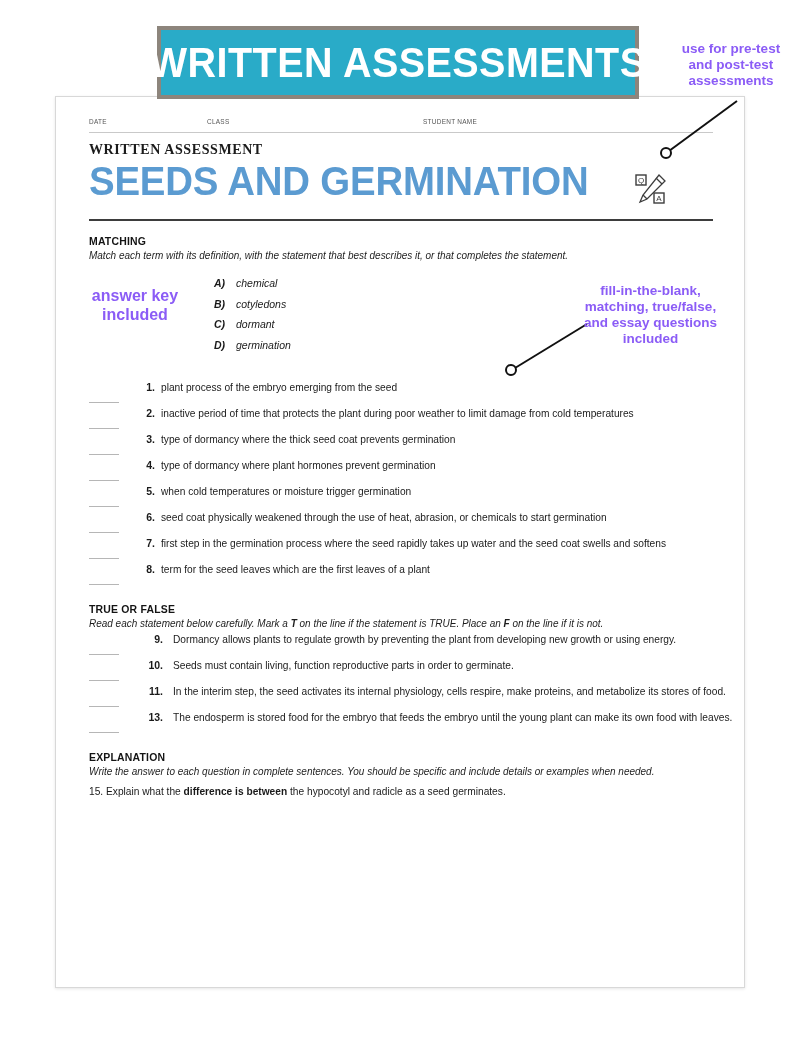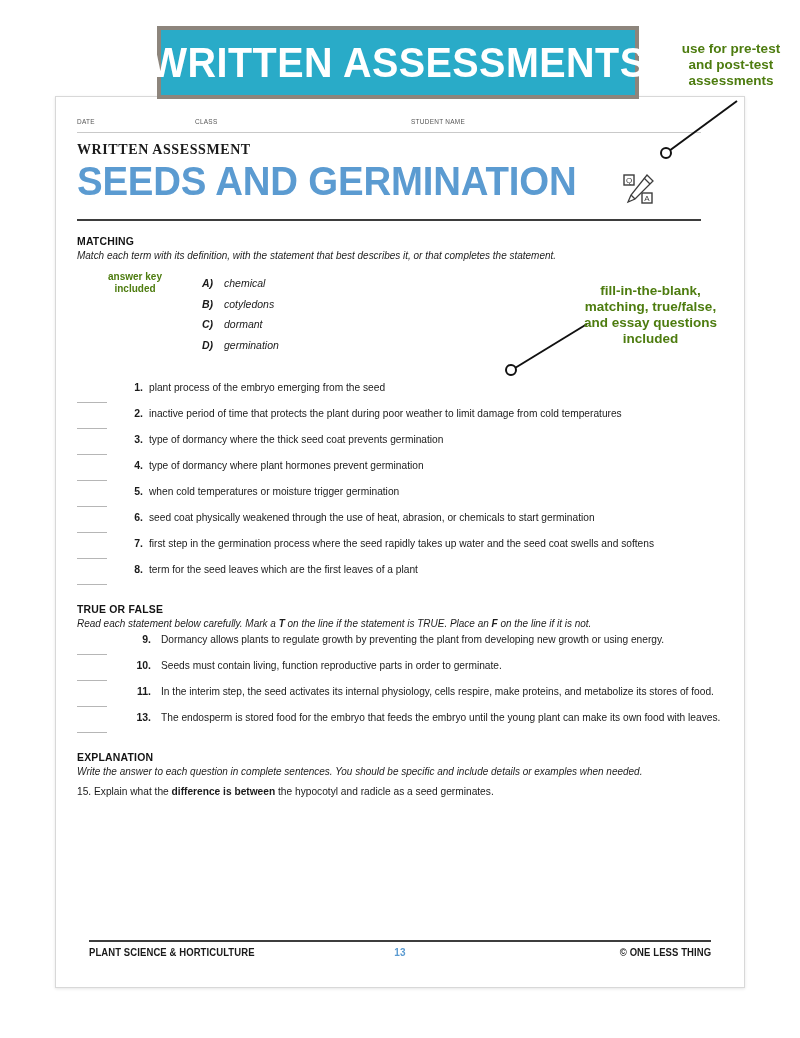--- a/index.html
+++ b/index.html
@@ -22,21 +22,21 @@
     top: 96px;
     width: 690px;
     height: 892px;
     background: #ffffff;
     border: 1px solid #d8d8d8;
     box-shadow: 0 1px 3px rgba(0,0,0,0.10);
     box-sizing: border-box;
   }
   #page-inner {
     position: absolute;
-    left: 21px;
+    left: 33px;
     top: 14px;
     width: 624px;
   }
 
   
   #promo-banner {
     position: absolute;
     left: 157px;
     top: 26px;
     width: 482px;
@@ -56,34 +56,34 @@
     font-weight: bold;
     letter-spacing: 0.5px;
     transform: scaleX(0.94);
     white-space: nowrap;
     line-height: 1;
   }
 
   
   .annotation {
     position: absolute;
-    color: #4d7c0f;
+    color: #8b5cf6;
     font-family: "Liberation Sans Narrow", "Liberation Sans", sans-serif;
     font-size: 13.5px;
     font-weight: bold;
     line-height: 1.18;
     text-align: center;
     z-index: 8;
     white-space: pre-line;
   }
   #ann-pretest { left: 666px; top: 41px; width: 130px; }
   #ann-question-types { left: 578px; top: 283px; width: 145px; }
   #ann-answer-key {
-    left: 80px; top: 271px; width: 110px;
-    font-size: 10px;
+    left: 80px; top: 287px; width: 110px;
+    font-size: 16px;
   }
 
   
   .leader { position: absolute; z-index: 7; overflow: visible; }
   #leader-top { left: 655px; top: 95px; width: 100px; height: 70px; }
   #leader-mid { left: 495px; top: 318px; width: 110px; height: 62px; }
 
   
   #meta-row {
     position: relative;
@@ -408,28 +408,20 @@
 
     <div class="section">
       <div class="section-title">EXPLANATION</div>
       <div class="section-instructions">Write the answer to each question in complete sentences. You should be specific and include details or examples when needed.</div>
       <div id="explanation-item"><span class="enum">15.</span>&nbsp;<span>Explain what the </span><b>difference is between</b><span> the hypocotyl and radicle as a seed germinates.</span></div>
       <div id="answer-space"></div>
     </div>
 
   </div>
 
-  <div id="page-footer">
-    <div id="footer-rule"></div>
-    <div id="footer-row">
-      <div class="footer-text" id="footer-subject">PLANT SCIENCE &amp; HORTICULTURE</div>
-      <div class="footer-text" id="footer-page">13</div>
-      <div class="footer-text" id="footer-copyright">© ONE LESS THING</div>
-    </div>
-  </div>
 </div>
 
 <div id="promo-banner">
   <div class="banner-text">WRITTEN ASSESSMENTS</div>
 </div>
 
 <div class="annotation" id="ann-pretest">use for pre-test
 and post-test
 assessments</div>
 <div class="annotation" id="ann-question-types">fill-in-the-blank,

